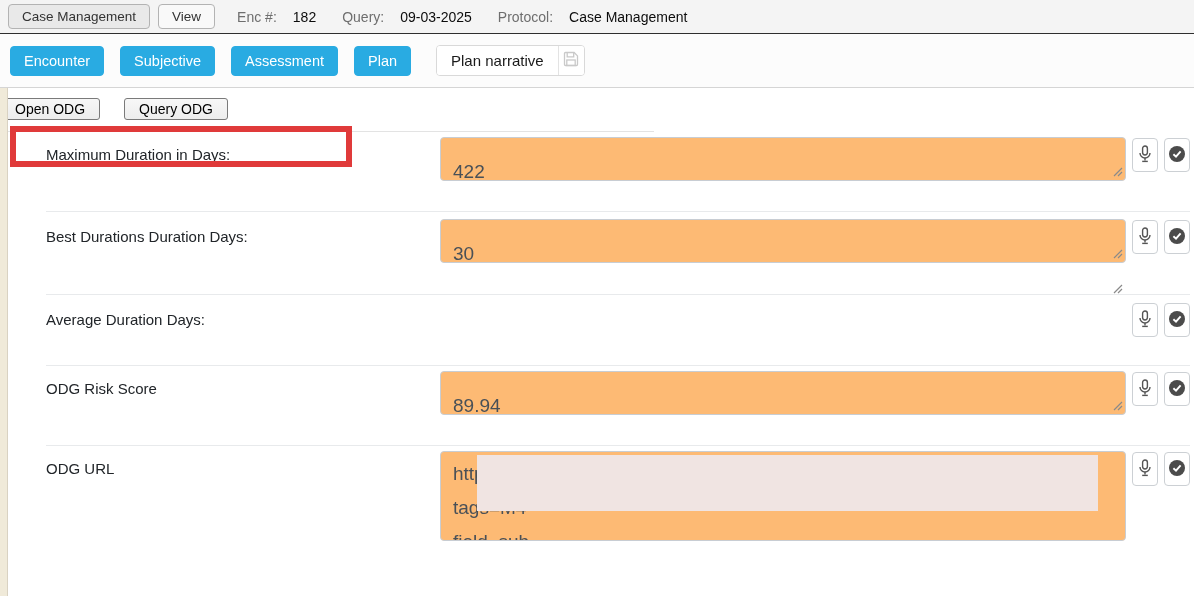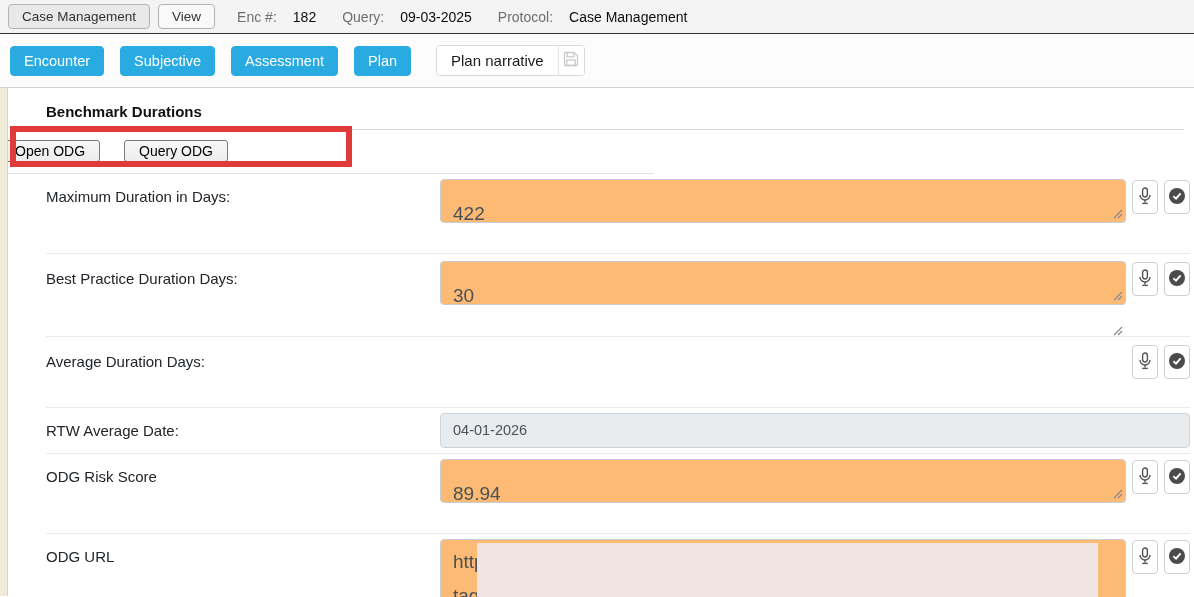--- a/index.html
+++ b/index.html
@@ -113,23 +113,20 @@
           <rect x="3.8" y="9" width="8.4" height="5.5"></rect>
         </svg>
       </span>
     </div>
   </div>
 </div>
 
 <div class="content">
   <div class="beige-strip"></div>
 
-  <div class="section-head">
-    <span class="section-title">Benchmark Durations</span>
-  </div>
 
   <div class="odg-row">
     <button class="odg-btn">Open ODG</button>
     <button class="odg-btn">Query ODG</button>
   </div>
 
   <div class="red-annotation"></div>
 
   <div class="form">
 
@@ -159,21 +156,21 @@
             <svg width="16" height="16" viewBox="0 0 16 16">
                 <circle cx="8" cy="8" r="8" fill="#4b4b4b"></circle>
                 <path d="M4.4 8.3 L7 10.7 L11.6 5.4" stroke="#fff" stroke-width="1.9" fill="none"></path>
               </svg>
           </span>
         </button>
       </div>
     </div>
 
     <div class="form-row sep row-pad-b">
-      <div class="row-label">Best Practice Duration Days:</div>
+      <div class="row-label">Best Durations Duration Days:</div>
       <div class="row-field">
         <div class="ta-wrap">
           <textarea class="val" style="">30</textarea>
           <span class="resize-handle">
             <svg width="10" height="10">
                 <path d="M9 1 L1 9 M9 5 L5 9" stroke="#8a8a8a" stroke-width="1.2"></path>
               </svg>
           </span>
         </div>
         <button class="icon-btn">
@@ -222,26 +219,20 @@
             <svg width="16" height="16" viewBox="0 0 16 16">
                 <circle cx="8" cy="8" r="8" fill="#4b4b4b"></circle>
                 <path d="M4.4 8.3 L7 10.7 L11.6 5.4" stroke="#fff" stroke-width="1.9" fill="none"></path>
               </svg>
           </span>
         </button>
       </div>
     </div>
 
 
-    <div class="form-row sep row-pad-e">
-      <div class="row-label">RTW Average Date:</div>
-      <div class="row-field">
-        <div class="input-disabled">04-01-2026</div>
-      </div>
-    </div>
 
     <div class="form-row sep row-pad-a">
       <div class="row-label">ODG Risk Score</div>
       <div class="row-field">
         <div class="ta-wrap">
           <textarea class="val" style="">89.94</textarea>
           <span class="resize-handle">
             <svg width="10" height="10">
                 <path d="M9 1 L1 9 M9 5 L5 9" stroke="#8a8a8a" stroke-width="1.2"></path>
               </svg>

